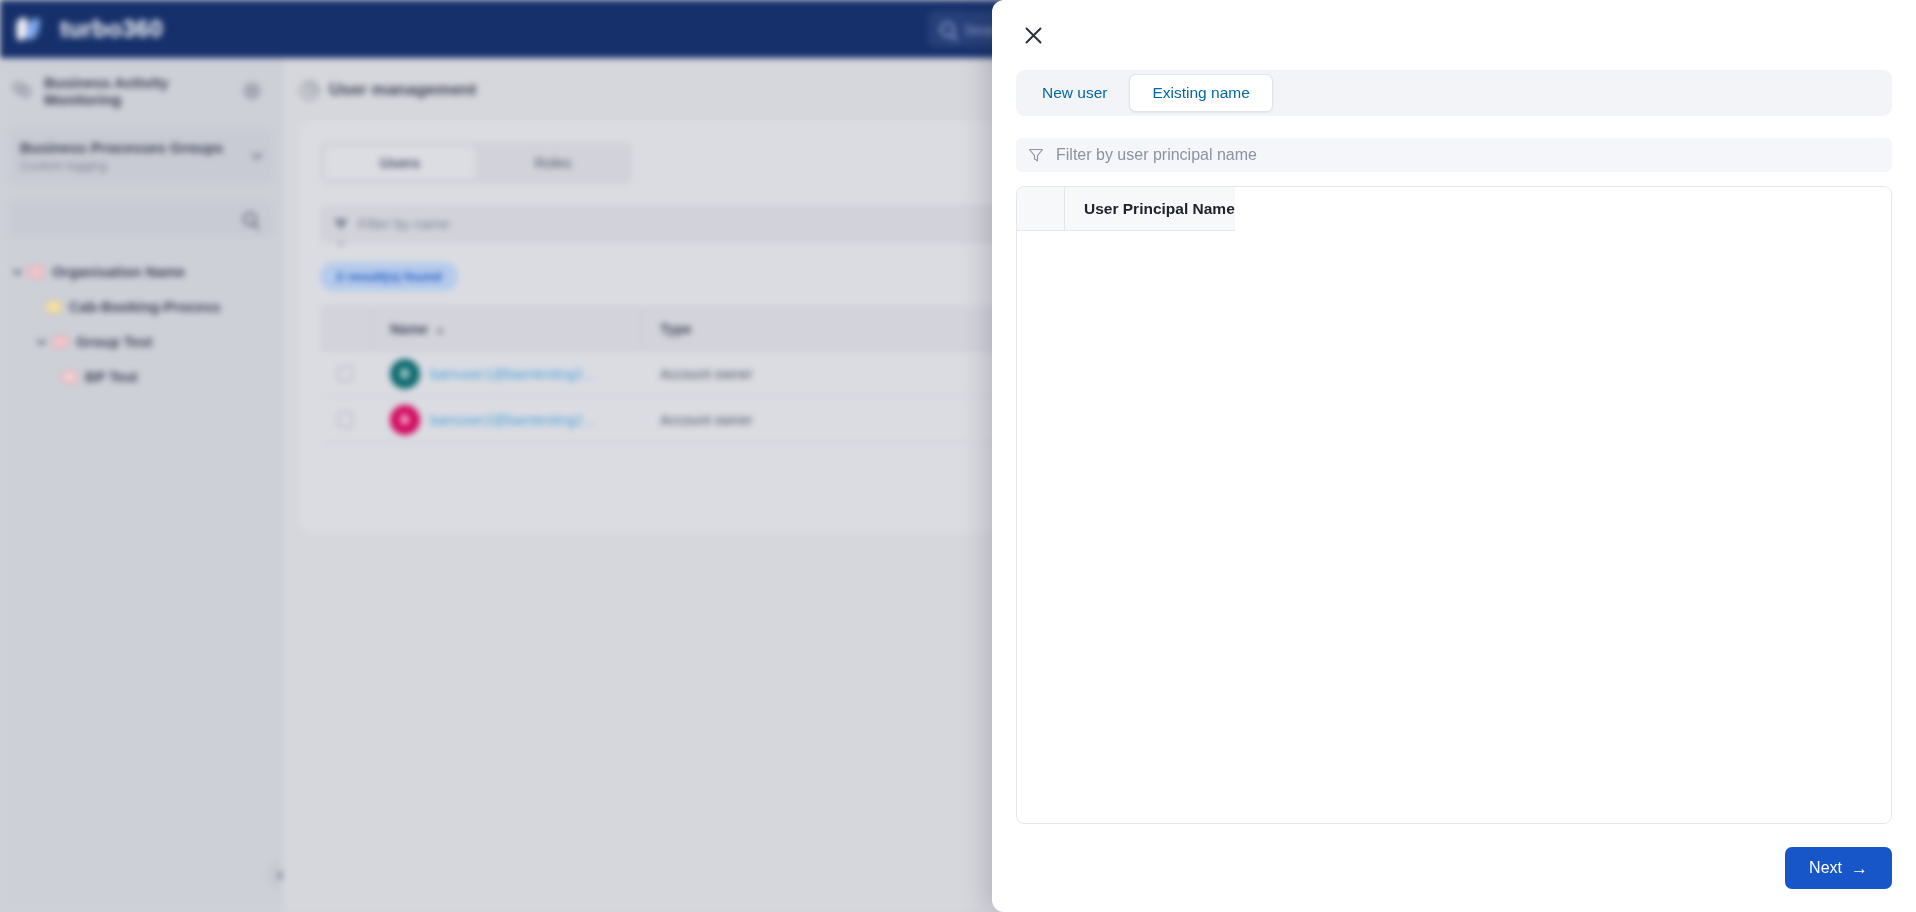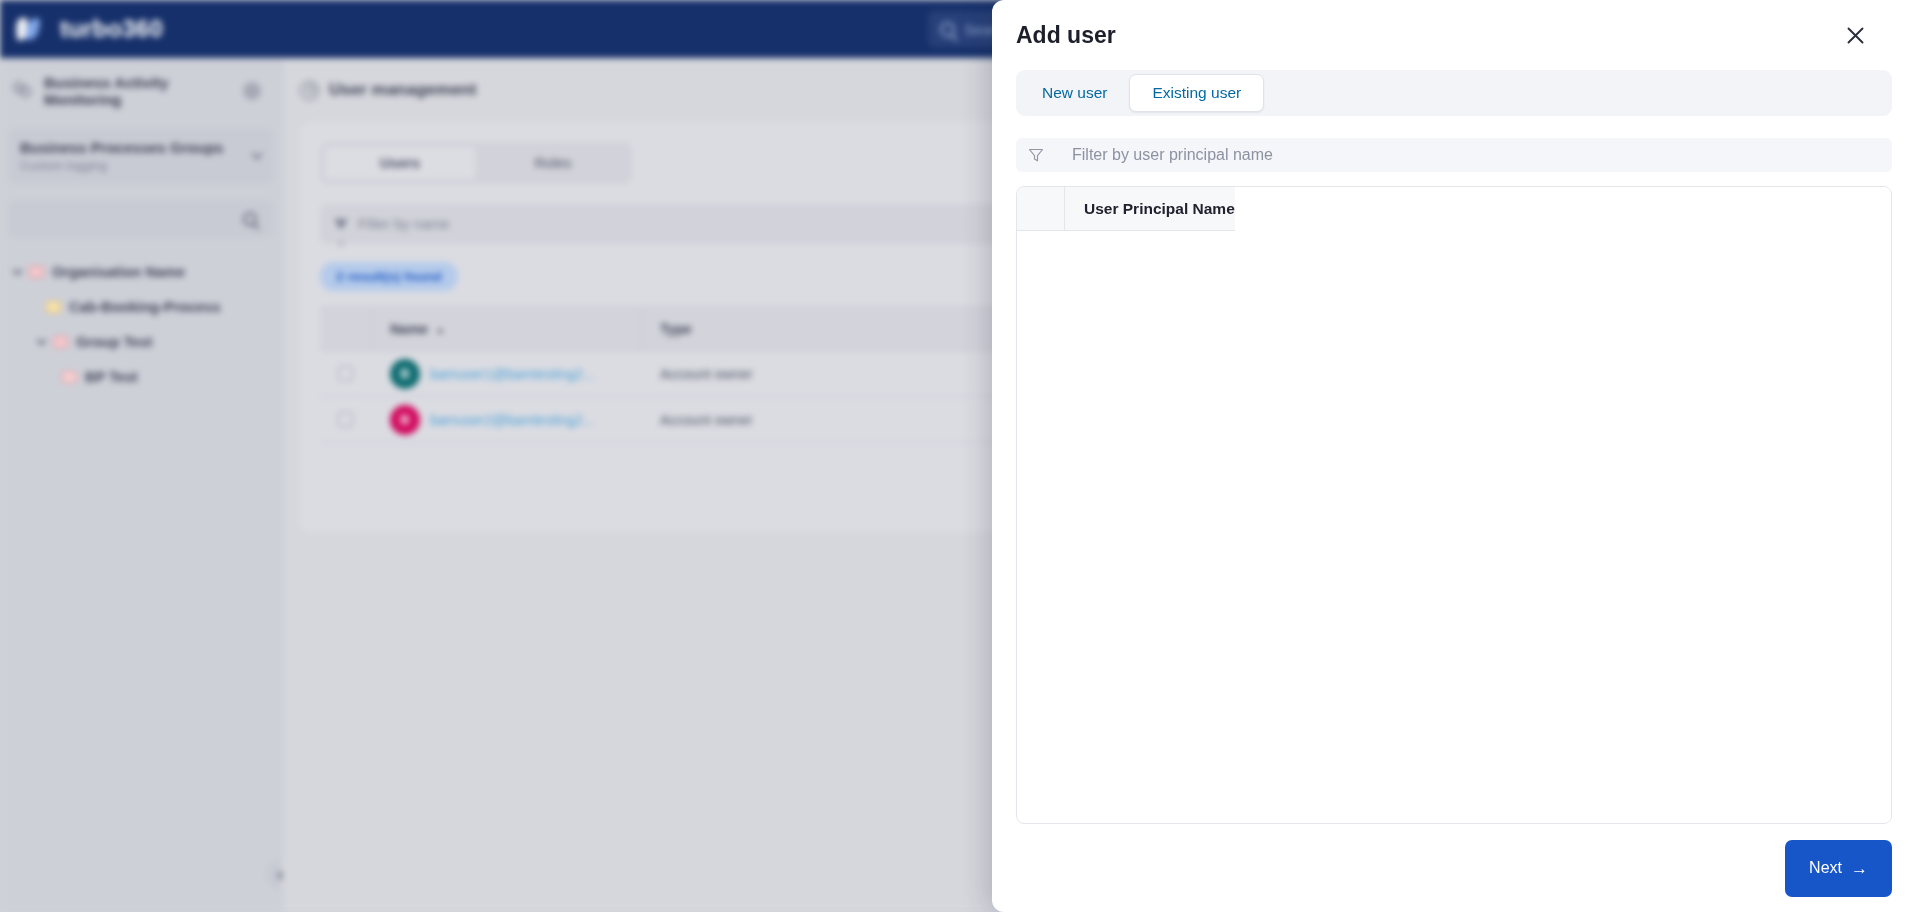--- a/index.html
+++ b/index.html
@@ -256,21 +256,21 @@
     cursor: pointer;
   }
   .tab.active {
     background: #ffffff; border: 1px solid #e1e3ea;
     box-shadow: 0 1px 2px rgba(20,25,50,.07);
   }
 
   .filter-row {
     margin: 22px 24px 0 24px; height: 34px;
     background: #f5f6f9; border-radius: 6px;
-    display: flex; align-items: center; gap: 28px; padding-left: 12px;
+    display: flex; align-items: center; gap: 12px; padding-left: 12px;
     flex: 0 0 auto;
   }
   .funnel-svg { flex: 0 0 auto; display: block; }
   .filter-ph { font-size: 16px; color: #8d92a3; }
 
   .list-box {
     margin: 14px 24px 0 24px;
     border: 1px solid #e4e6ec; border-radius: 8px;
     flex: 1 1 auto; overflow: hidden; display: flex; flex-direction: row;
     min-height: 0;
@@ -296,21 +296,21 @@
   .chk svg { display: block; }
   .lr-name { padding-left: 19px; font-size: 15.5px; color: #24273a; }
   .list-fill { flex: 1 1 auto; background: #fff; }
 
   .modal-footer {
     height: 88px; flex: 0 0 auto;
     display: flex; align-items: center; justify-content: flex-end;
     padding-right: 24px;
   }
   .next-btn {
-    height: 57px; padding: 0 24px; background: #1756c8;
+    height: 42px; padding: 0 24px; background: #1756c8;
     border: none; border-radius: 7px; color: #fff;
     font-size: 16px; font-family: "Liberation Sans", sans-serif;
     display: flex; align-items: center; gap: 9px; cursor: pointer;
   }
   .next-btn .arrow { font-size: 17px; line-height: 1; }
 </style>
 </head>
 <body>
 
 <div id="app-backdrop">
@@ -432,31 +432,30 @@
           </div>
         </div>
       </div>
     </div>
   </div>
 </div>
 
 <div class="modal">
 
   <div class="modal-header">
-    <div class="modal-title">Add user</div>
     <div class="close-btn">
       <svg width="19" height="19" viewBox="0 0 19 19" aria-hidden="true">
         <path d="M2.5 2.5 L16.5 16.5 M16.5 2.5 L2.5 16.5" stroke="#2a2d3a" stroke-width="1.9" stroke-linecap="round"></path>
       </svg>
     </div>
   </div>
 
   <div class="tabs-wrap">
     <div class="tab">New user</div>
-    <div class="tab active">Existing user</div>
+    <div class="tab active">Existing name</div>
   </div>
 
   <div class="filter-row">
     <svg class="funnel-svg" width="16" height="16" viewBox="0 0 16 16" aria-hidden="true">
       <path d="M1.5 2.5 h13 L9.5 8.6 v5.2 l-3 -1.8 V8.6 Z" fill="none" stroke="#9195a6" stroke-width="1.15" stroke-linejoin="round"></path>
     </svg>
     <span class="filter-ph">Filter by user principal name</span>
   </div>
 
   <div class="list-box">

